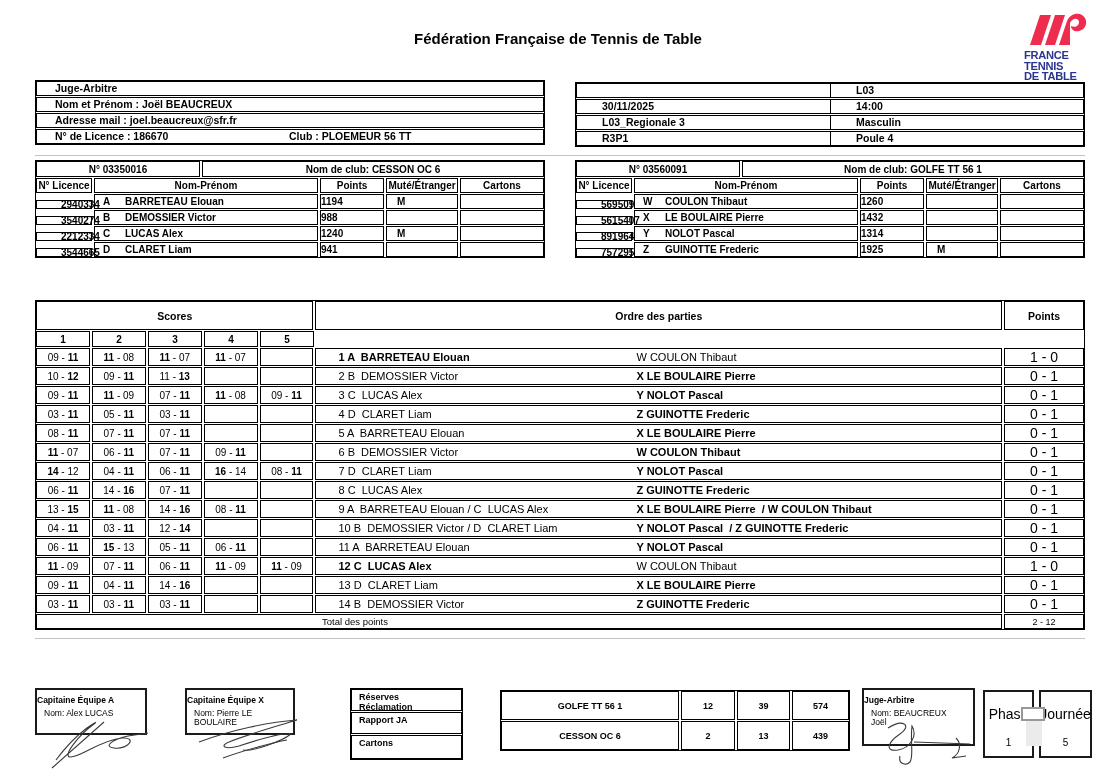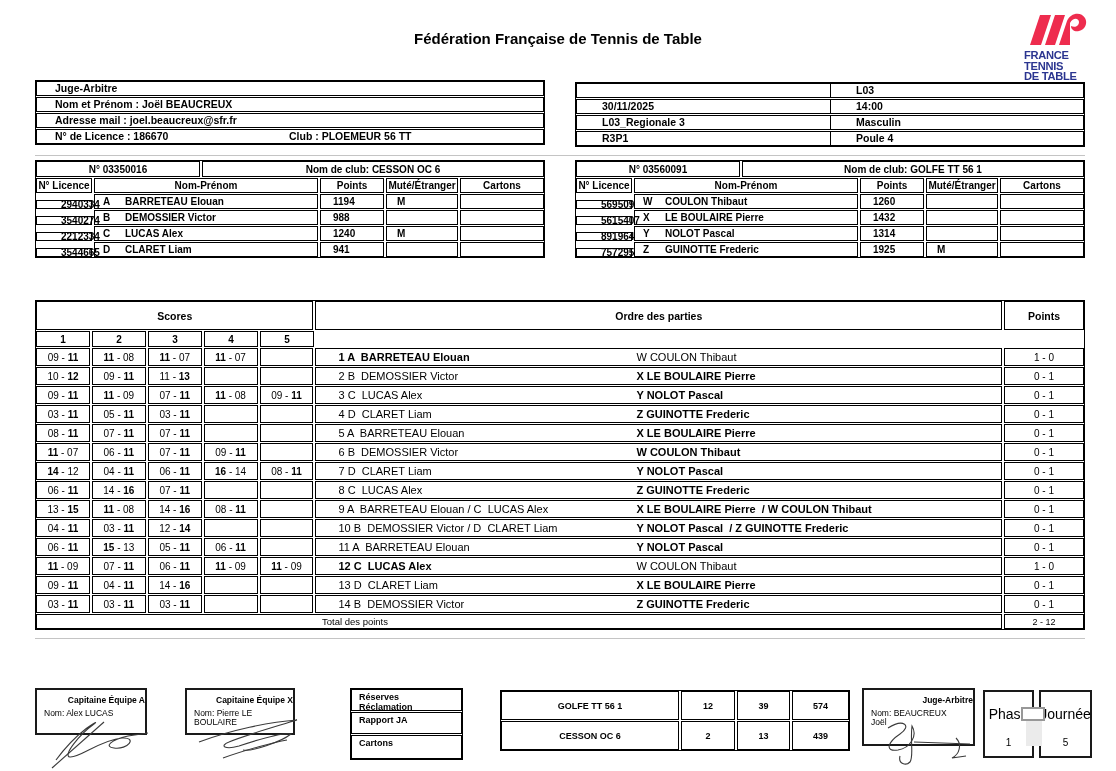--- a/index.html
+++ b/index.html
@@ -33,51 +33,51 @@
   .tc{border:1px solid #000;font-size:10px;display:flex;align-items:center;line-height:11px;}
   .tnum{width:164px;justify-content:center;}
   .tclub{flex:1;justify-content:center;}
   .hc1{width:56px;justify-content:center;}
   .hc2{width:224px;justify-content:center;}
   .hc3{width:64px;justify-content:center;}
   .hc4{width:72px;justify-content:center;}
   .hc5{flex:1;justify-content:center;}
   .pc1{width:56px;padding-left:24px;margin-top:6px;}
   .pc2{width:224px;padding-left:8px;}
-  .pc3{width:64px;padding-left:12px;}
+  .pc3{width:64px;padding-left:0;}
   .pc4{width:72px;padding-left:10px;}
   .pc5{flex:1;}
   .pl{display:inline-block;width:22px;}
 
   
   .main-table{left:35px;top:300px;width:1050px;display:flex;flex-direction:column;gap:1px;border:1px solid #000;}
   .mrow{display:flex;gap:2px;}
   .hcell{border:1px solid #000;display:flex;align-items:center;justify-content:center;font-weight:bold;font-size:10.5px;}
   .h-scores{width:278px;height:29px;}
   .h-ordre{width:688px;height:29px;}
   .h-points{width:80px;height:29px;}
   .numr .set{height:16px;font-weight:bold;}
   .set{width:54px;border:1px solid #000;display:flex;align-items:center;justify-content:center;font-size:10px;white-space:pre;height:18px;}
   .srow{display:flex;gap:2px;height:18px;}
   .ordre{width:688px;border:1px solid #000;display:flex;align-items:center;font-size:11px;}
   .home{width:320px;padding-left:22px;white-space:pre;overflow:hidden;}
   .away{white-space:pre;}
-  .ptc{width:80px;border:1px solid #000;display:flex;align-items:center;justify-content:center;font-size:10px;}
+  .ptc{width:80px;border:1px solid #000;display:flex;align-items:center;justify-content:center;font-size:14px;}
   .totrow{display:flex;gap:2px;height:15px;}
   .tot-label{width:968px;border:1px solid #000;display:flex;align-items:center;padding-left:285px;font-size:9.5px;}
   .tot-pts{width:80px;border:1px solid #000;display:flex;align-items:center;justify-content:center;font-size:9px;}
 
   
   .sep{height:1px;background:#c4c4c4;left:35px;width:1050px;}
 
   
   .sigbox{border:2px solid #1a1a1a;background:#fff;}
   .cap-a{left:35px;top:688px;width:112px;height:47px;}
   .cap-x{left:185px;top:688px;width:110px;height:47px;}
-  .sigbox .bt{ text-align:right;font-size:8.5px;font-weight:bold;margin-top:5px;}
+  .sigbox .bt{ text-align:left;font-size:8.5px;font-weight:bold;margin-top:5px;}
   .sigbox .bn{font-size:8.5px;margin:4px 0 0 7px;line-height:9px;}
   .cap-x .bn{width:78px;}
   .stamp-box{left:350px;top:688px;width:113px;justify-content:flex-end;}
   .stamp-cell{border:1px solid #000;font-size:9px;font-weight:bold;padding:3px 0 0 7px;white-space:pre-line;line-height:9.5px;height:22px;}
   .stamp-cell:last-child{height:24px;}
   .totals{left:500px;top:690px;width:350px;display:flex;flex-direction:column;gap:1px;border:1px solid #000;}
   .totals .mrow{height:29px;}
   .totcell{border:1px solid #000;display:flex;align-items:center;justify-content:center;font-size:9px;font-weight:bold;}
   .cl{width:178px;} .n1{width:54px;} .n2{width:53px;} .n3{flex:1;}
   .ja-box{left:862px;top:688px;width:113px;height:58px;}

